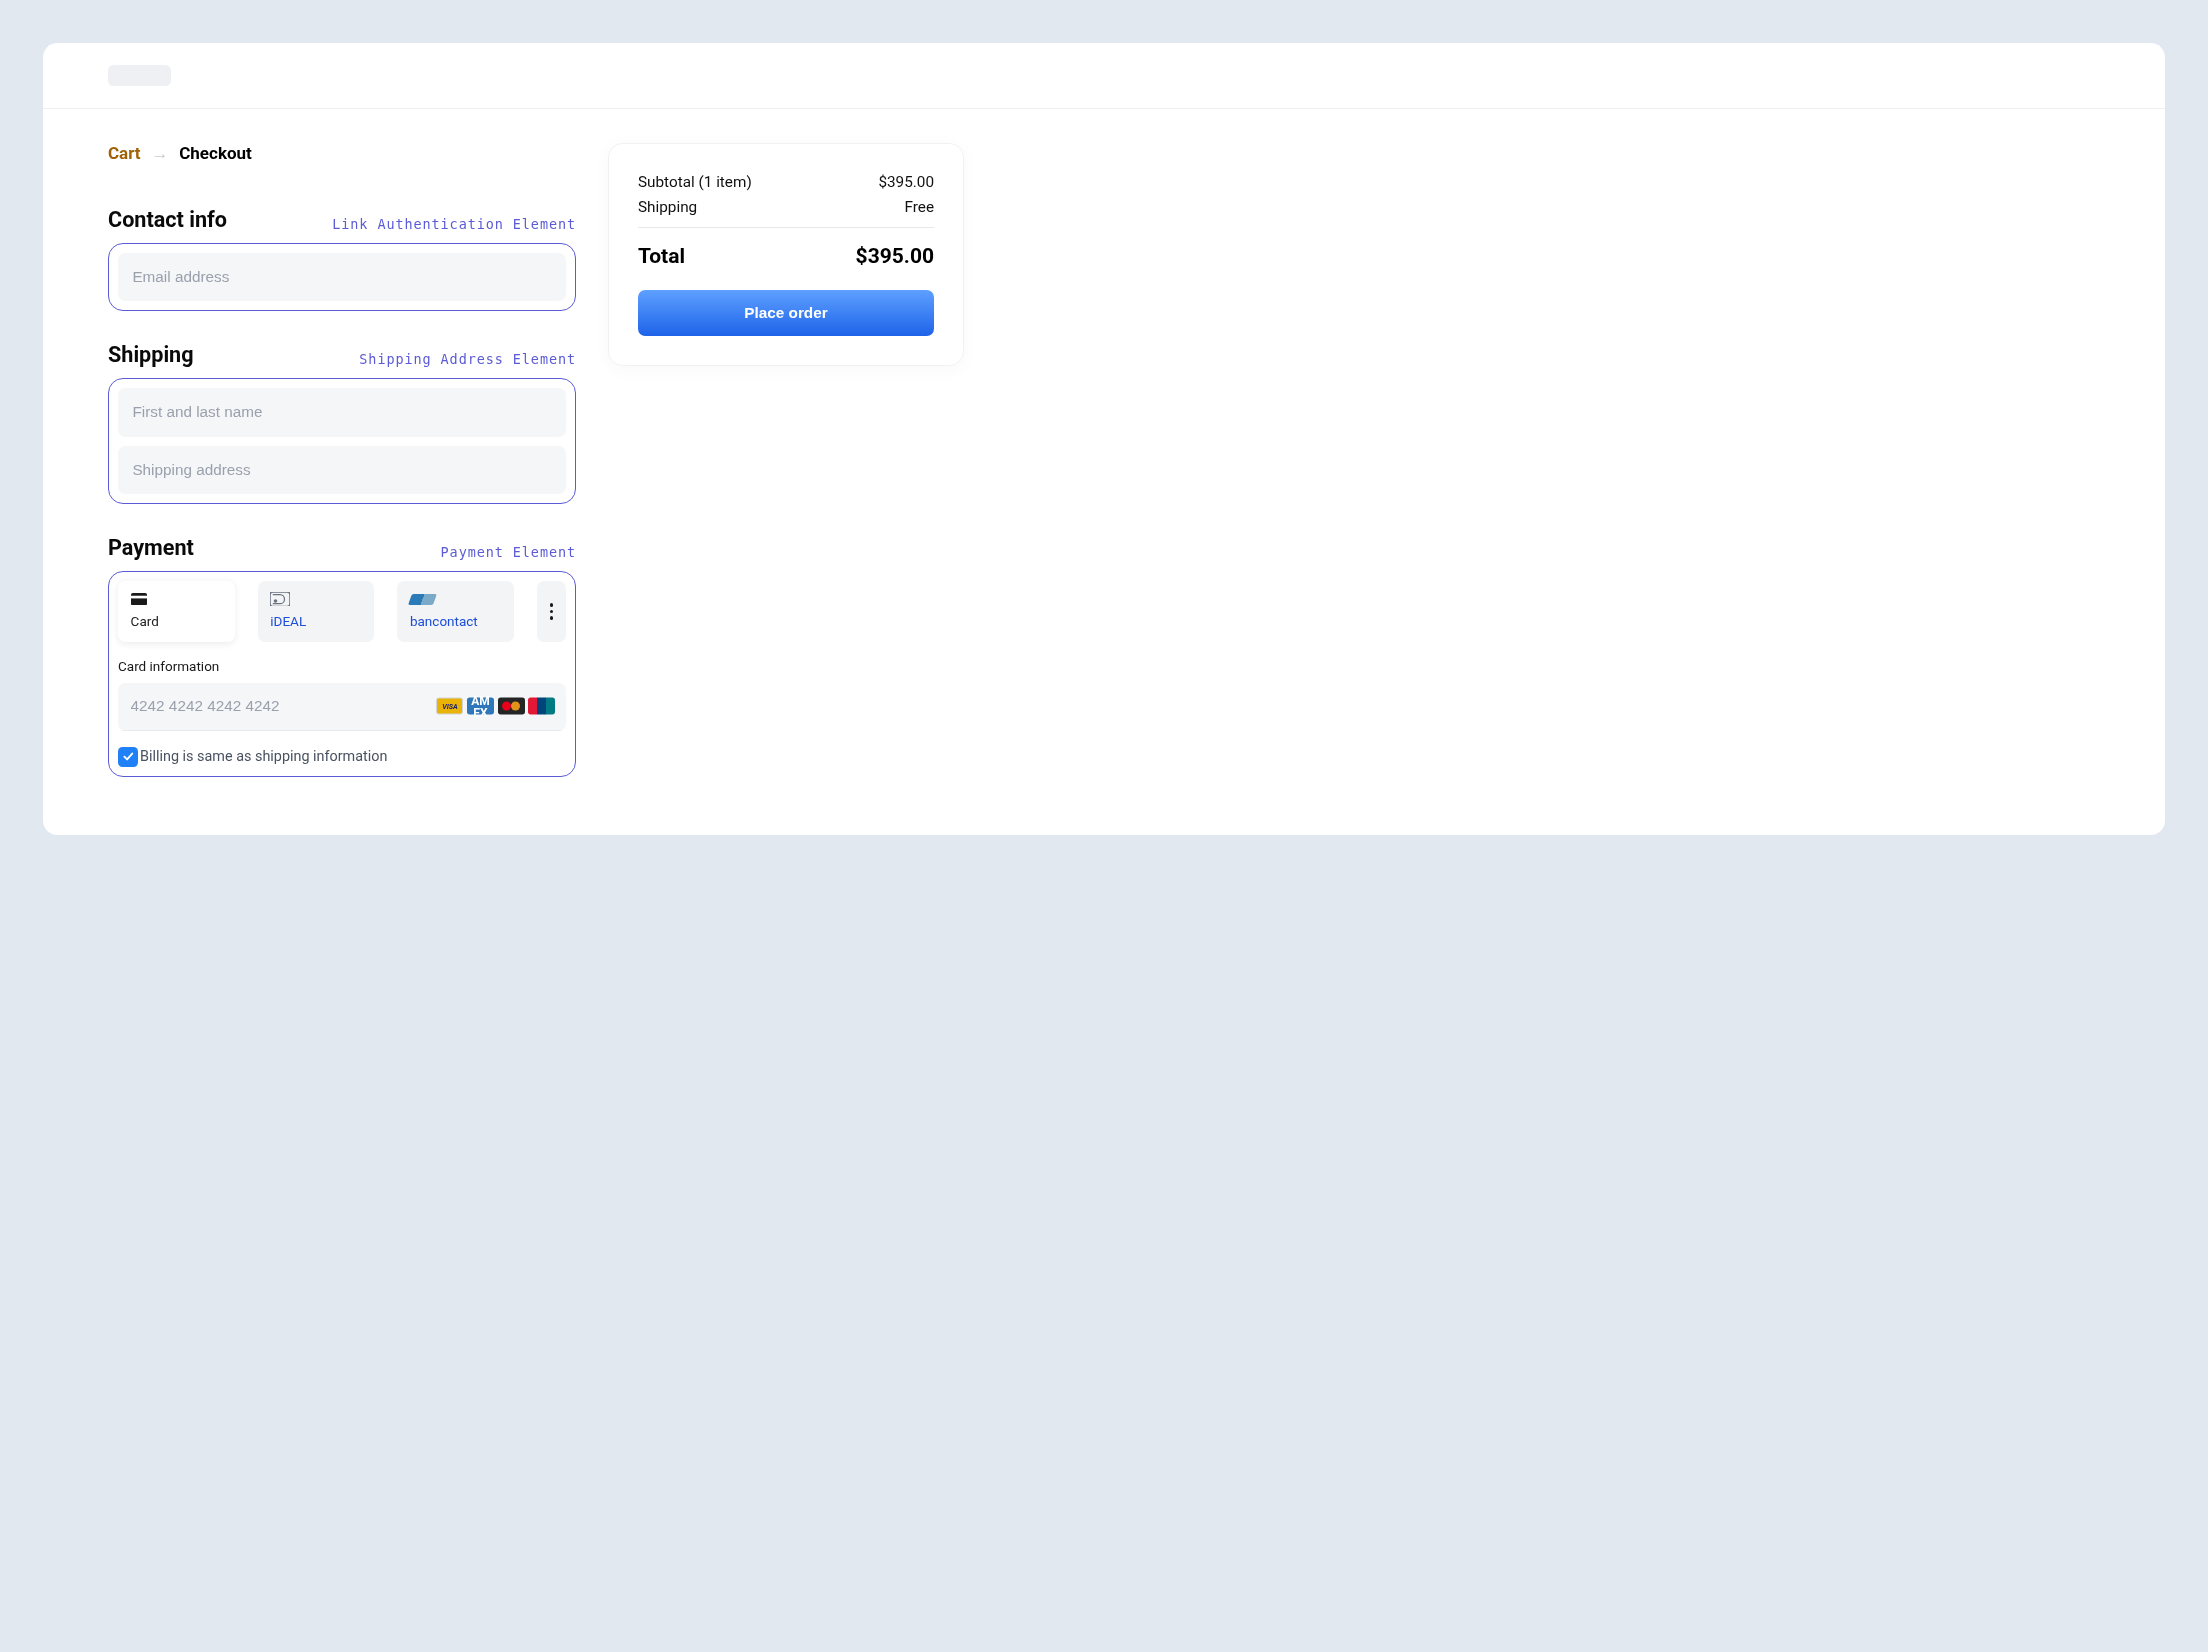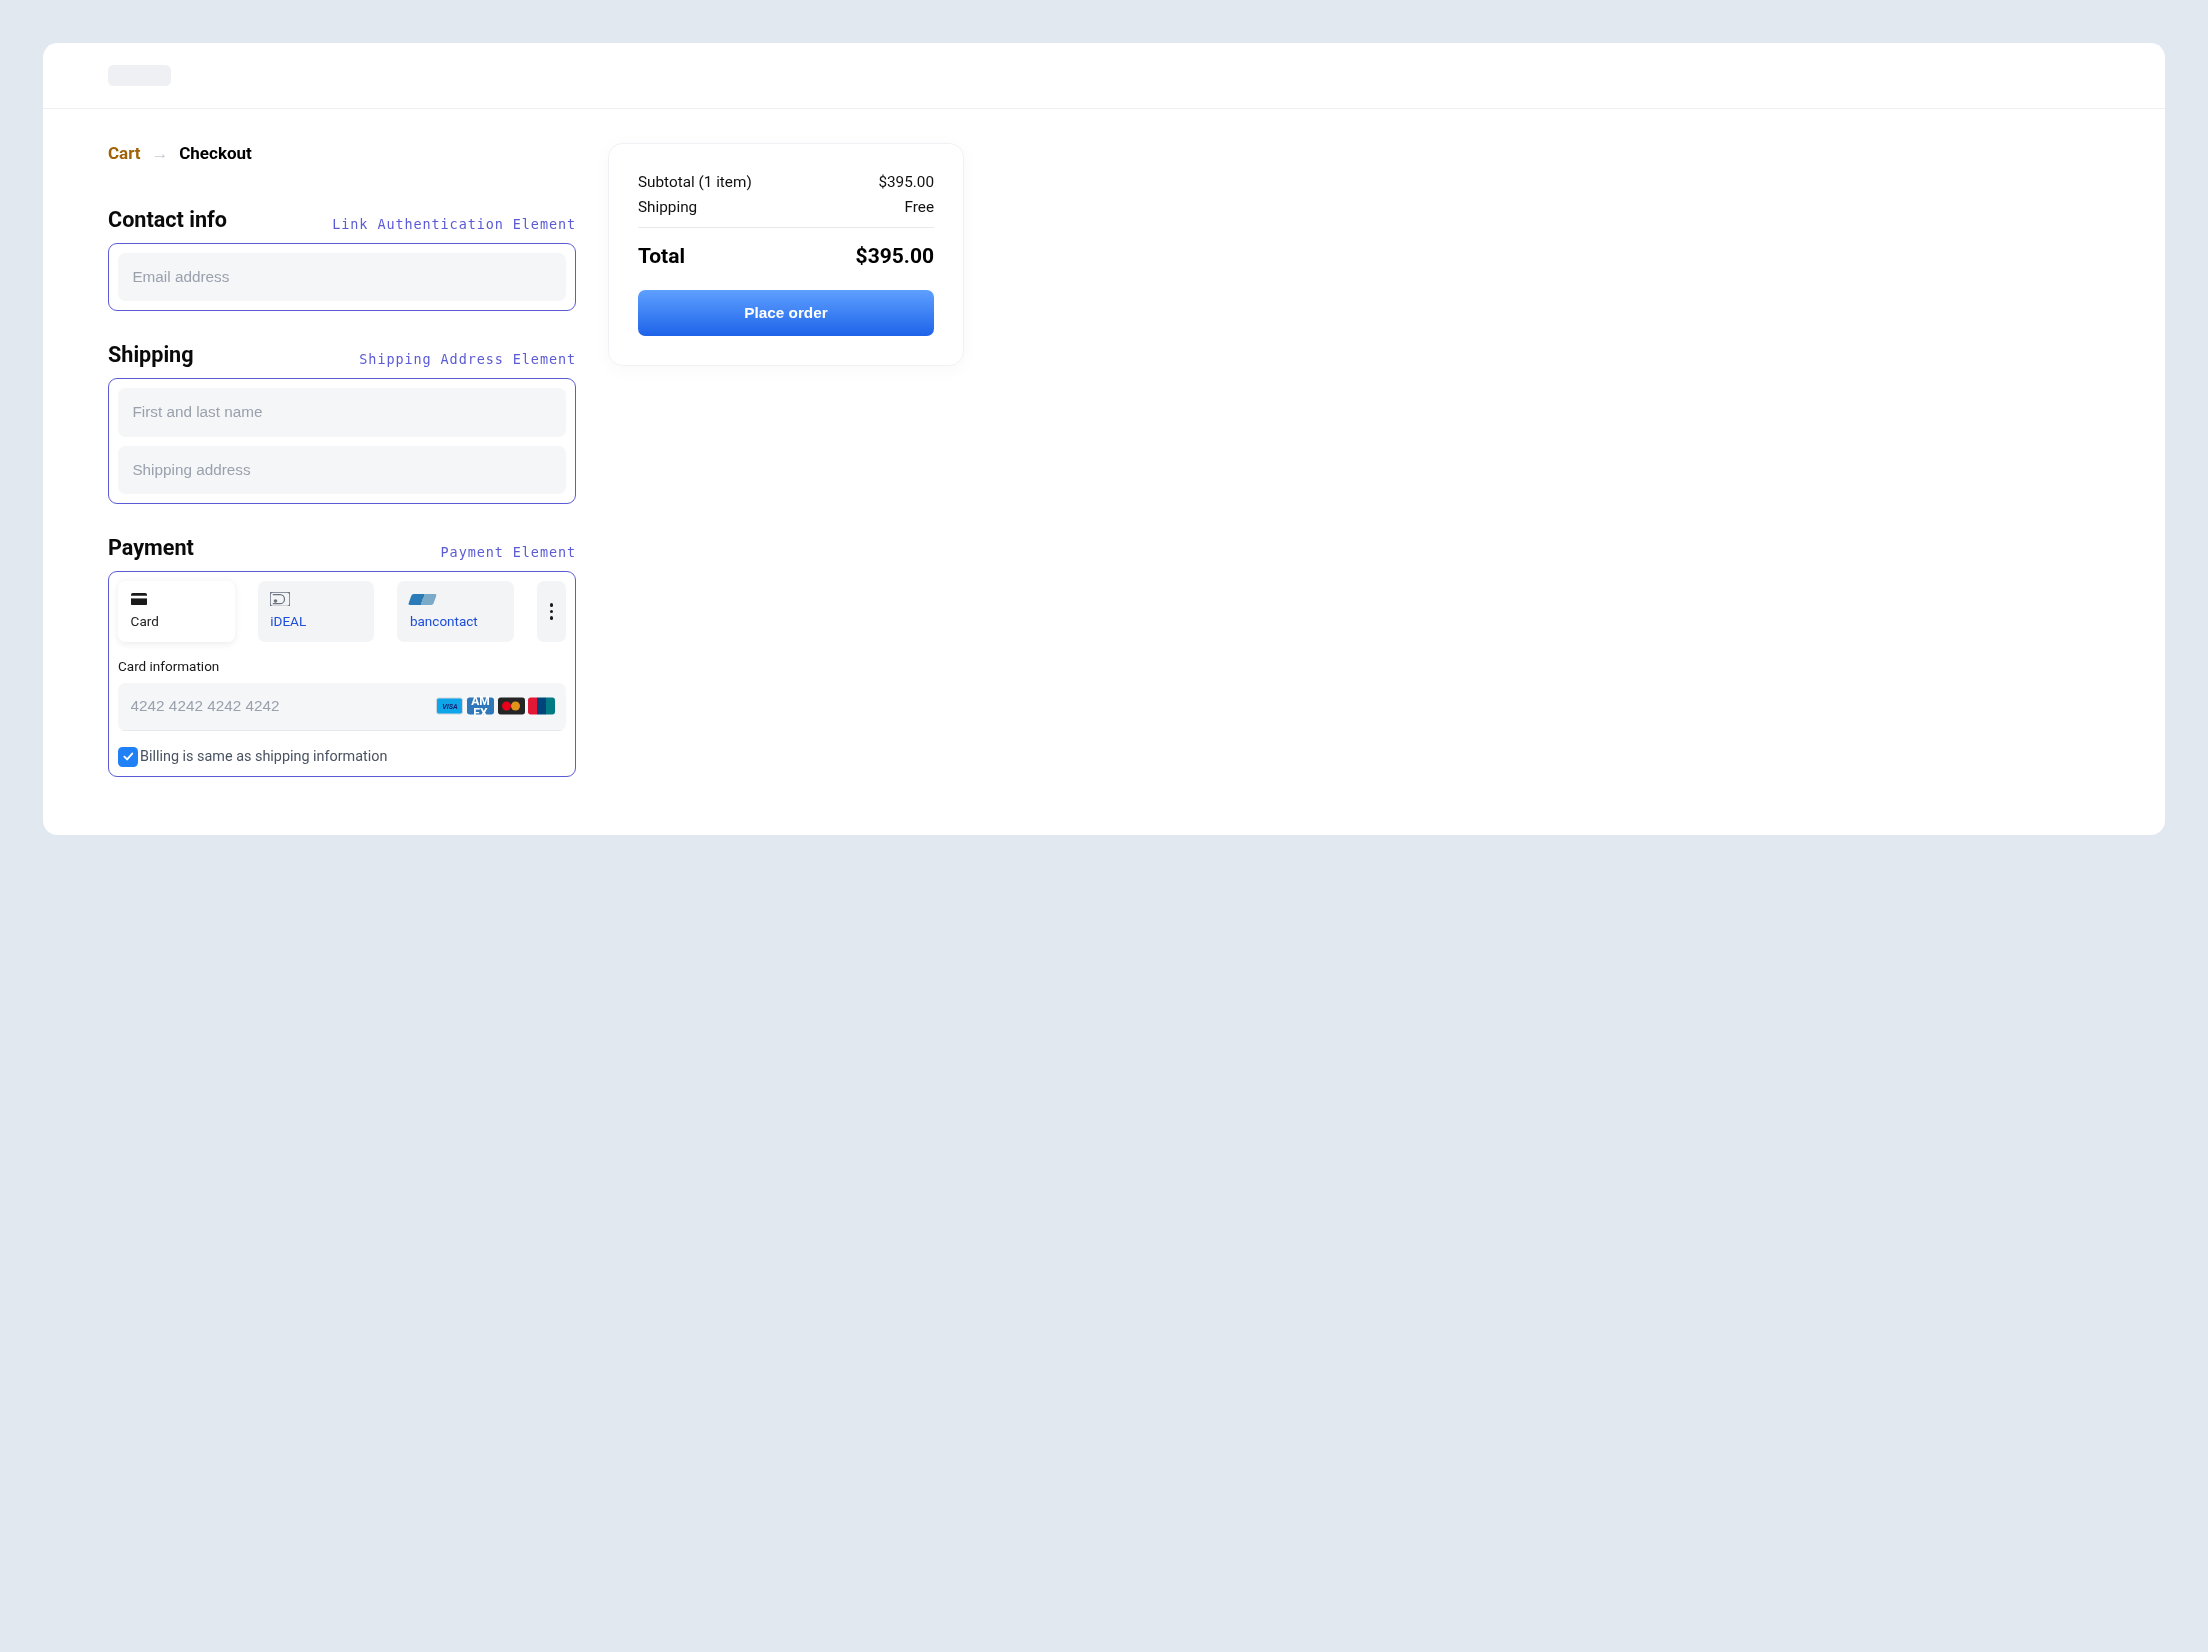--- a/index.html
+++ b/index.html
@@ -53,21 +53,21 @@
   color: #0a0a0a;
 }
 .element-label {
   font-family: ui-monospace, SFMono-Regular, Menlo, Consolas, monospace;
   font-size: 13.5px;
   color: #5b5bd6;
   letter-spacing: 0.9px;
 }
 .outlined {
   border: 1.4px solid #5b5bd6;
-  border-radius: 9px;
+  border-radius: 15px;
   padding: 9px;
   margin-bottom: 31px;
 }
 .outlined.last { margin-bottom: 0; }
 .input {
   width: 100%;
   border: none;
   background: #f5f6f8;
   border-radius: 7.2px;
   padding: 15.3px 14.4px;
@@ -177,21 +177,21 @@
   width: 27px;
   height: 17px;
   border-radius: 2.7px;
   display: flex;
   align-items: center;
   justify-content: center;
   font-size: 7.2px;
   font-weight: 700;
   color: #fff;
 }
-.brand.visa { background: #0ea5e9; border: 0.9px solid #d0d5dd; color: #1a1f71; font-style: italic; }
+.brand.visa { background: #eab308; border: 0.9px solid #d0d5dd; color: #1a1f71; font-style: italic; }
 .brand.amex { background: #2e77bb; font-size: 12px; line-height: 1; text-align: center; }
 .brand.mc { background: #252525; position: relative; }
 .brand.mc::before, .brand.mc::after { content: ""; position: absolute; width: 9px; height: 9px; border-radius: 50%; top: 3.6px; }
 .brand.mc::before { background: #eb001b; left: 4.5px; }
 .brand.mc::after { background: #f79e1b; right: 4.5px; opacity: 0.9; }
 .brand.up { background: #e21836; background: linear-gradient(90deg,#e21836 33%,#00447c 33% 66%,#007b84 66%); font-size: 5.4px; }
 .cvc-wrap { position: relative; }
 .cvc-icon {
   position: absolute;
   right: 10.8px;

